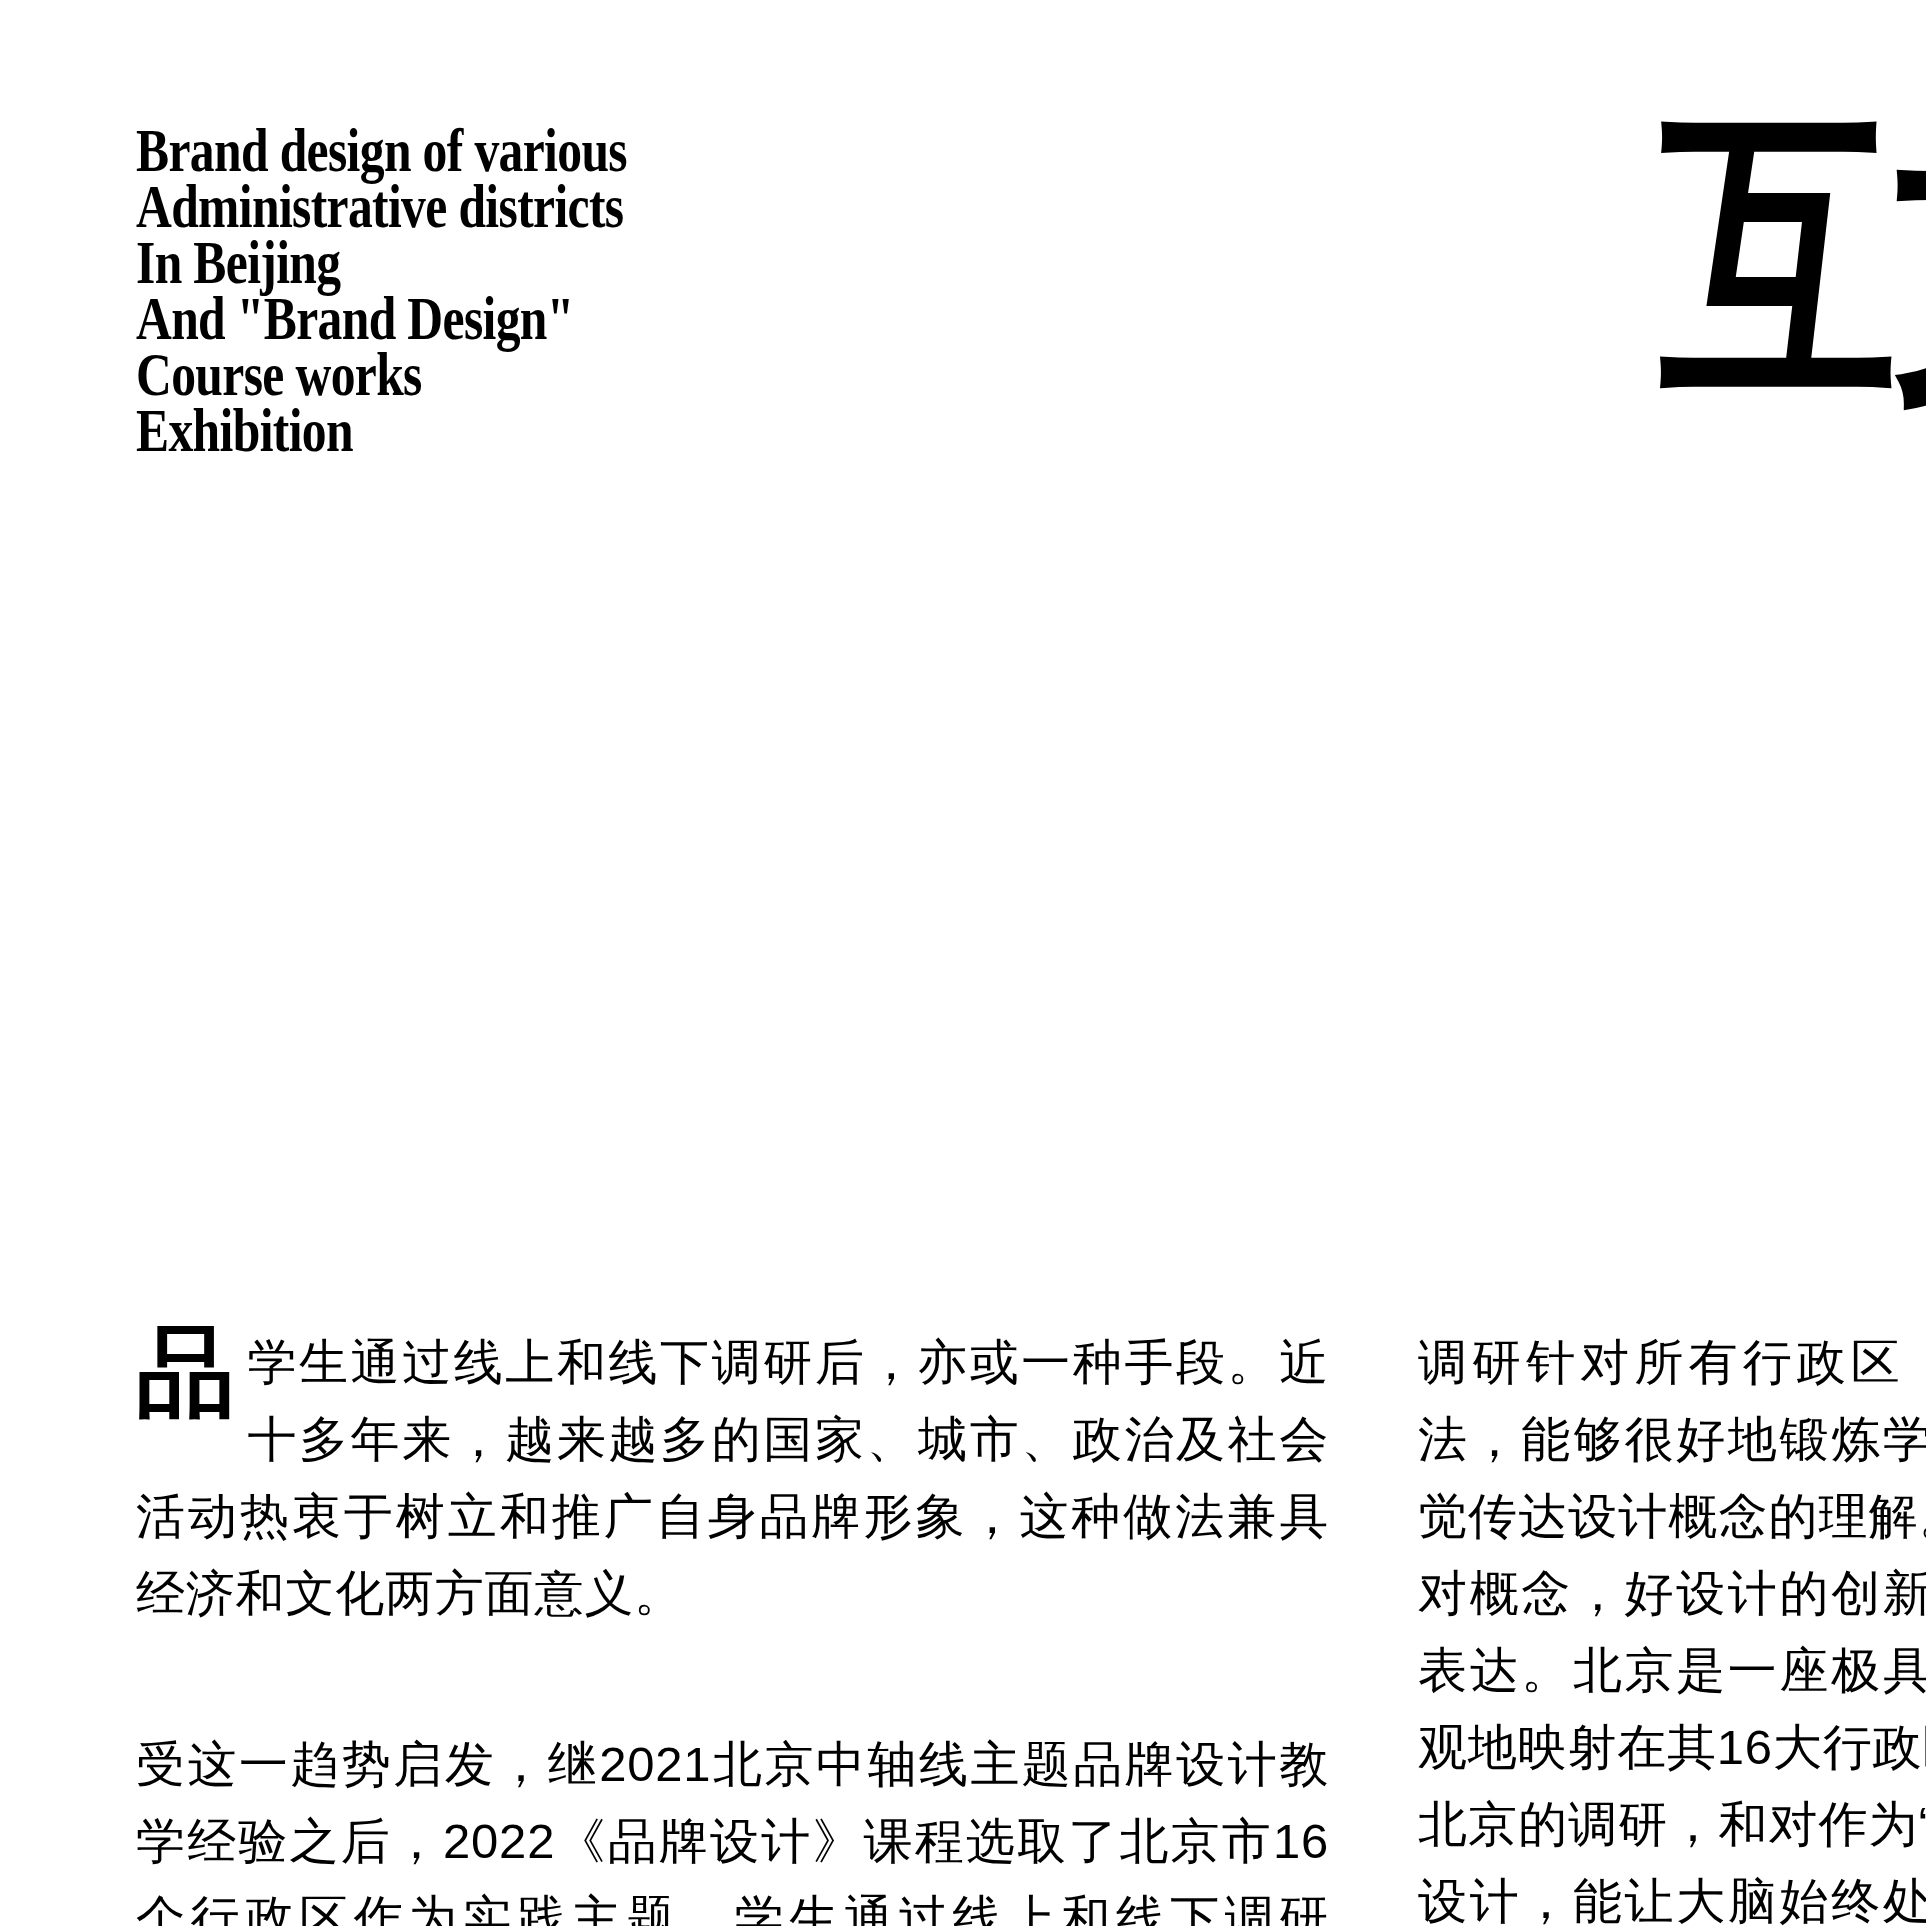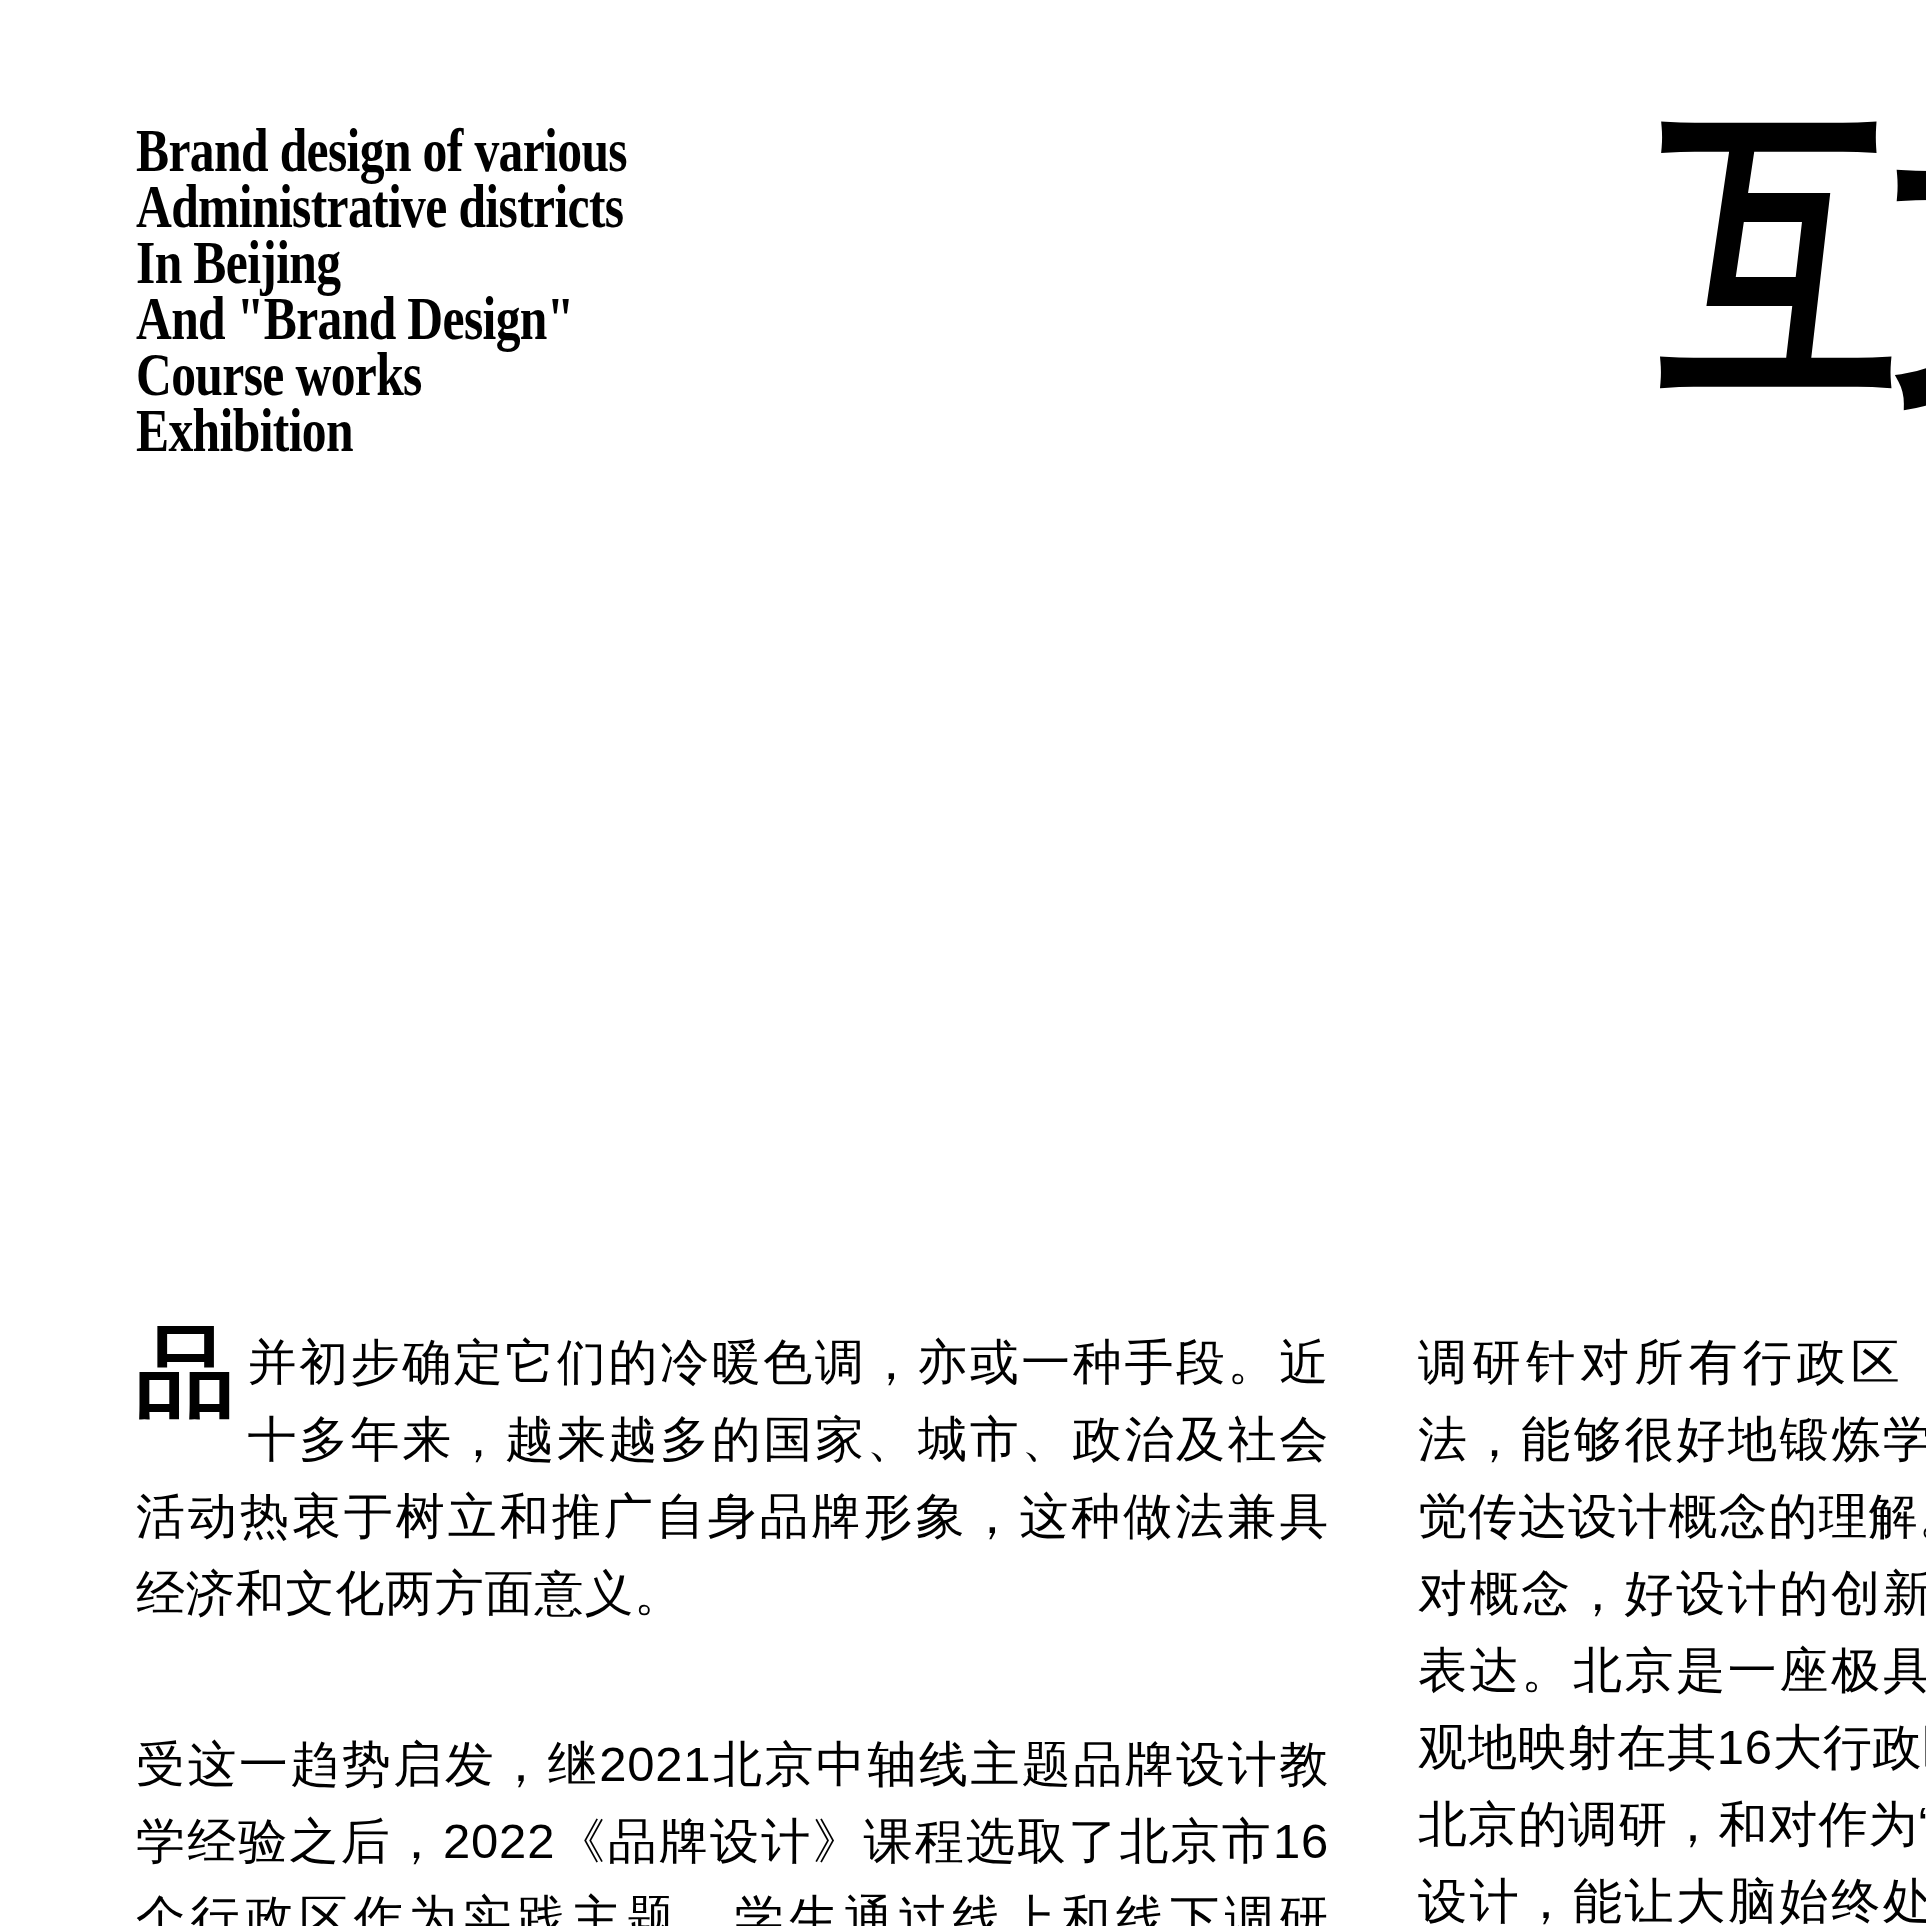--- a/index.html
+++ b/index.html
@@ -56,21 +56,21 @@
 Administrative districts
 In Beijing
 And "Brand Design"
 Course works
 Exhibition</div>
 
   <div class="cn-title">互文互质</div>
 
   <div class="col col-left">
     <p>
-      <span class="dropcap">品</span><span>并初步确定它们的冷暖色调，亦或一种手段。近十多年来，越来越多的国家、城市、政治及社会活动热衷于树立和推广自身品牌形象，这种做法兼具经济和文化两方面意义。</span>
+      <span class="dropcap">品</span><span>学生通过线上和线下调研后，亦或一种手段。近十多年来，越来越多的国家、城市、政治及社会活动热衷于树立和推广自身品牌形象，这种做法兼具经济和文化两方面意义。</span>
     </p>
     <p>
       <span>受这一趋势启发，继2021北京中轴线主题品牌设计教学经验之后，2022《品牌设计》课程选取了北京市16个行政区作为实践主题。学生通过线上和线下调研后，使用“当代”与“传统”、“时尚”与“乡土”两对概念给所有行政区进行轴线定位，并初步确定它们的冷暖色调、形式结构及象征符号。之后，学生选取各自最感兴趣的特定行政区展开设计，具体包括命名、标志(静态和动态)、字体、色彩、辅助图形、吉祥物及多个应用等。最终，产生首都13个行政区共计31个品牌形象。</span>
     </p>
   </div>
 
   <div class="col col-right">
     <p>
       <span>调研针对所有行政区，而设计瞄准特定行政区的做法，能够很好地锻炼学生的设计思维，深化学生对视觉传达设计概念的理解。“视觉传达设计”永远是一个相对概念，好设计的创新，至为关键的基础是其恰当的表达。北京是一座极具多元性的城市，这种多元性直观地映射在其16大行政区中。学生对作为“全局”的整个北京的调研，和对作为“部分”的特定行政区的形象实践设计，能让大脑始终处在一个互相关照的语境下，不断论证与博弈。</span>
     </p>

